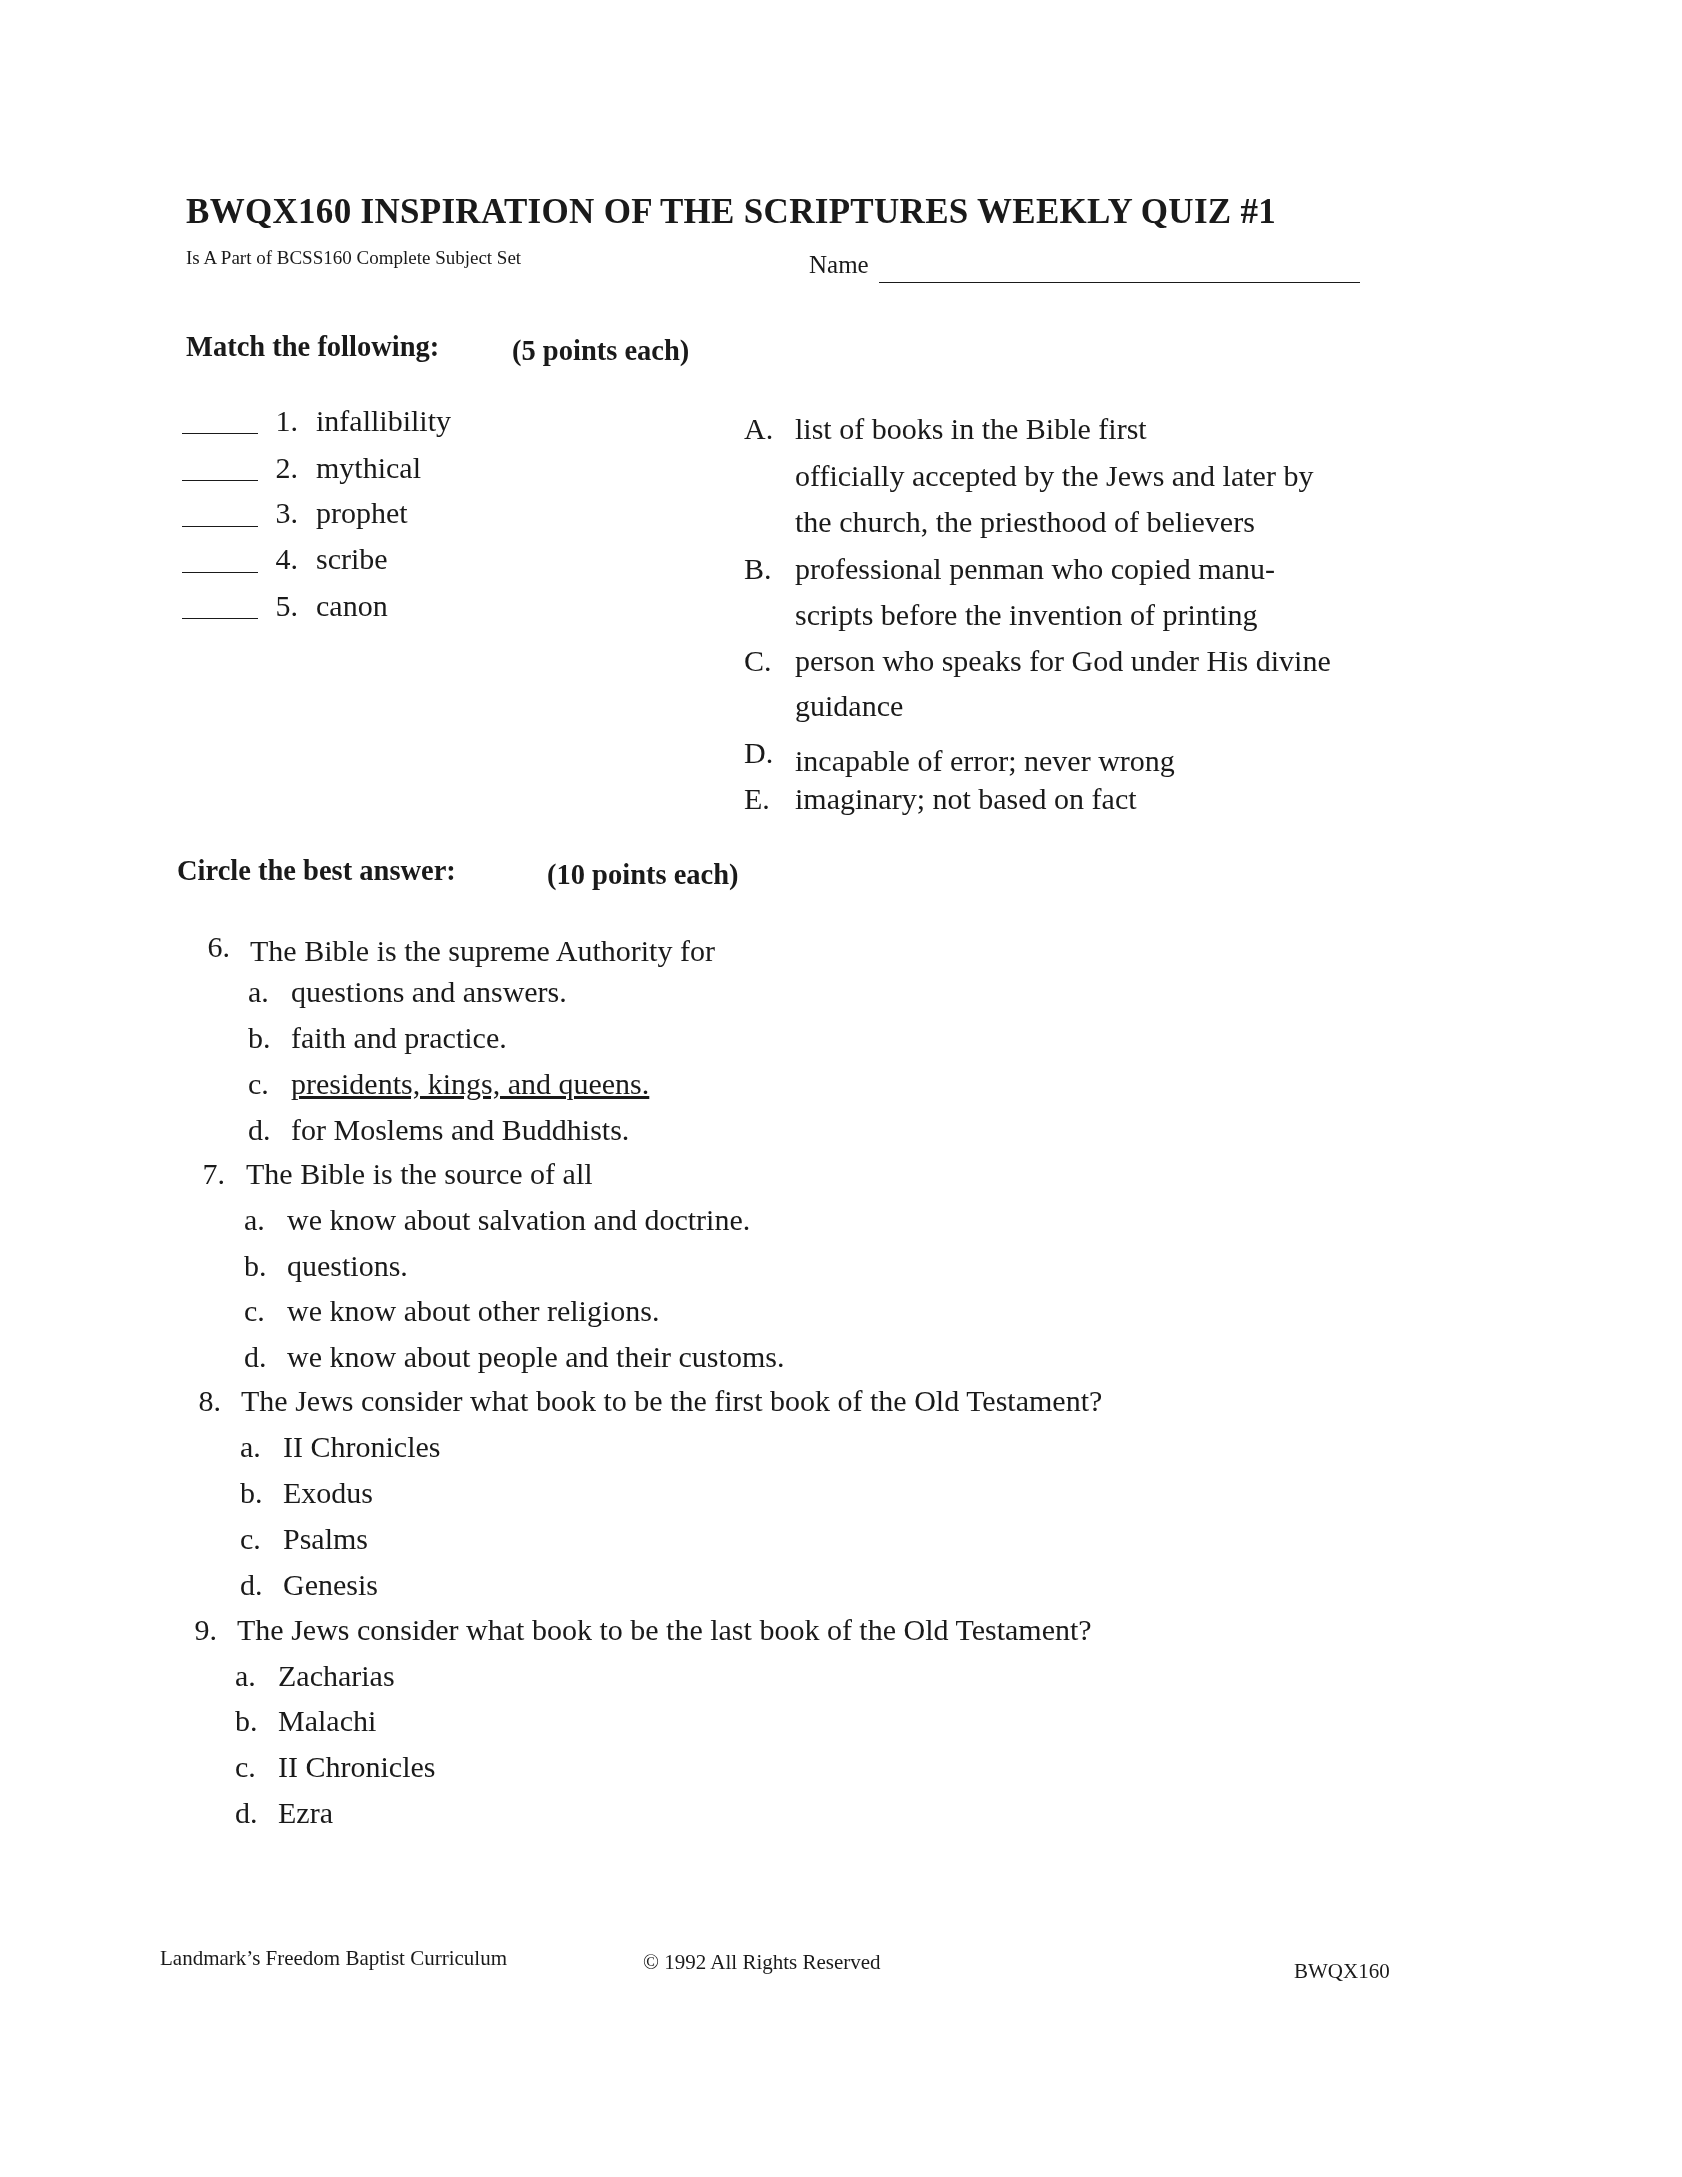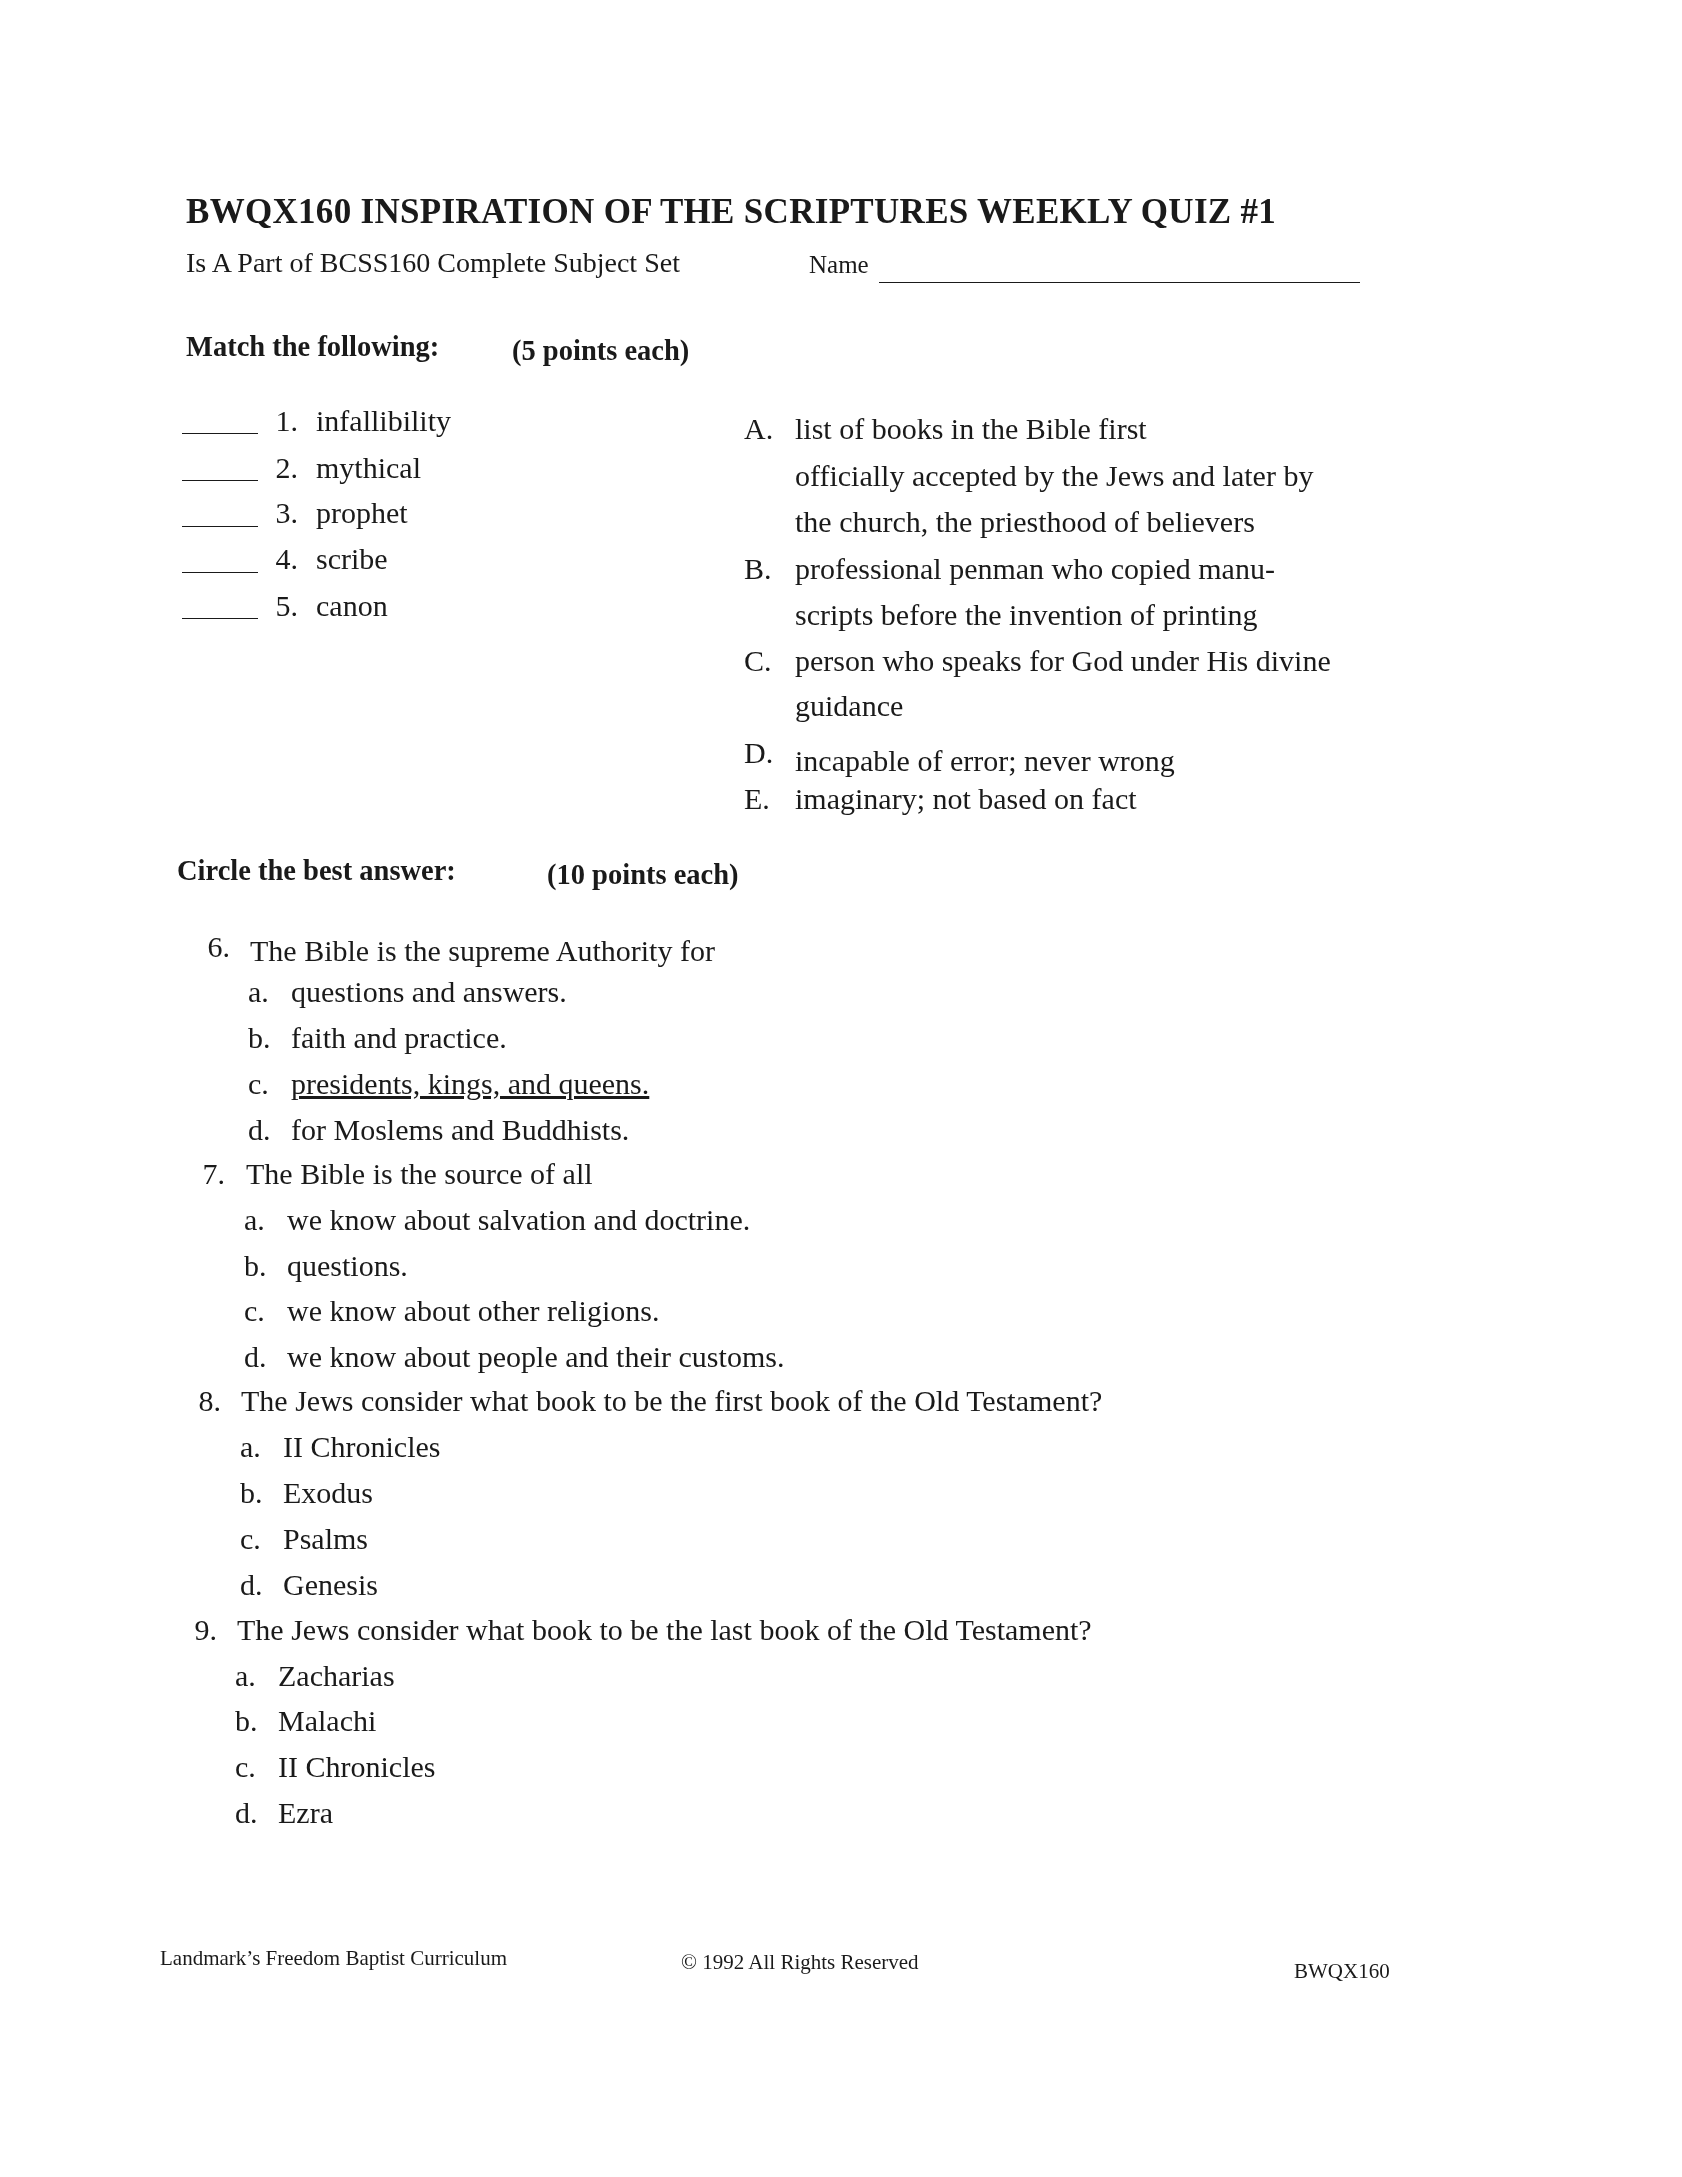--- a/index.html
+++ b/index.html
@@ -1,19 +1,19 @@
 <!DOCTYPE html>
 <html style="font-size:14px"><head>
 <meta charset="utf-8">
 <style>
   html, body { margin:0; padding:0; background:#ffffff; }
   body { width:1683px; height:2177px; position:relative; overflow:hidden; font-family:"Liberation Serif","DejaVu Serif",serif; color:#1a1a1a; }
   .abs { position:absolute; white-space:nowrap; }
   .title { left:186px; top:192px; font-size:35px; font-weight:bold; letter-spacing:0.3px; }
-  .subtitle { left:186px; top:247px; font-size:28px; }
+  .subtitle { left:186px; top:247px; font-size:19px; }
   .name-label { left:809px; top:251px; font-size:25px; }
   .name-line { left:879px; top:282px; width:481px; border-bottom:1.7px solid #1a1a1a; height:0; }
   .section-head { font-size:28.5px; font-weight:bold; }
   .sec1 { left:186px; top:331px; }
   .sec1-pts { left:512px; top:335px; }
   .sec2 { left:177px; top:855px; }
   .sec2-pts { left:547px; top:859px; }
   .body-text { font-size:30px; }
   .blank { width:76px; border-bottom:1.7px solid #1a1a1a; height:0; }
   .num { width:35px; text-align:right; }
@@ -105,16 +105,16 @@
       <div class="abs body-text" style="left: 278px; top: 1659px;">Zacharias</div>
       <div class="abs body-text" style="left: 235px; top: 1704px;">b.</div>
       <div class="abs body-text" style="left: 278px; top: 1704px;">Malachi</div>
       <div class="abs body-text" style="left: 235px; top: 1750px;">c.</div>
       <div class="abs body-text" style="left: 278px; top: 1750px;">II Chronicles</div>
       <div class="abs body-text" style="left: 235px; top: 1796px;">d.</div>
       <div class="abs body-text" style="left: 278px; top: 1796px;">Ezra</div>
     </div>
 
   <div class="abs footer" style="left:160px; top:1946px;">Landmark’s Freedom Baptist Curriculum</div>
-  <div class="abs footer" style="left:681px; top:1950px;">© 1992 All Rights Reserved</div>
+  <div class="abs footer" style="left:643px; top:1950px;">© 1992 All Rights Reserved</div>
   <div class="abs footer" style="left:1294px; top:1959px;">BWQX160</div>
 </div>
 
 
 </body></html>

